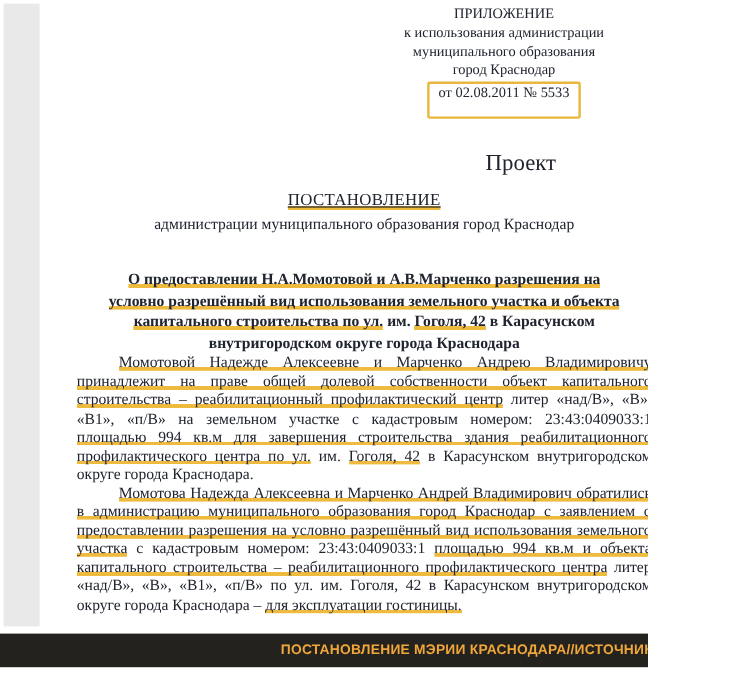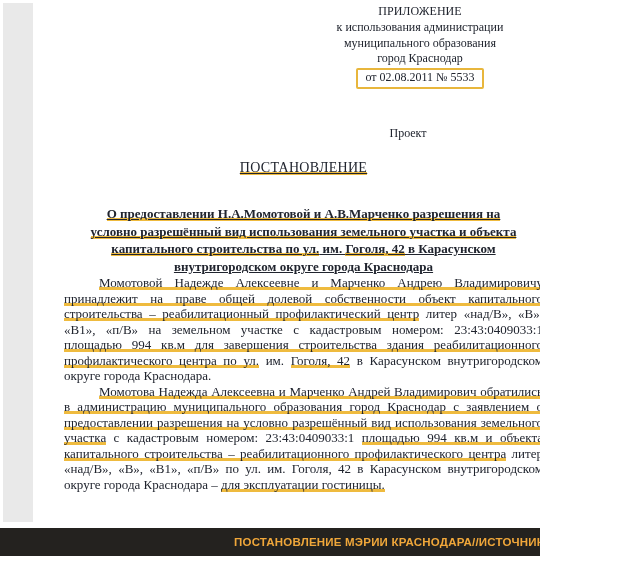--- a/index.html
+++ b/index.html
@@ -5,29 +5,29 @@
   html,body{margin:0;padding:0;background:#ffffff;}
   .screen{position:relative;width:540px;height:561px;background:#ffffff;overflow:hidden;
           font-family:"Liberation Serif",serif;color:#20242e;}
   .strip{position:absolute;top:3px;height:519px;background:#e9e9e9;}
   .strip.left{left:3px;width:30px;}
   .strip.right{left:558px;width:54px;}
 
   .appendix{position:absolute;left:327px;top:4px;width:186px;text-align:center;
             font-size:12px;line-height:15.8px;}
   .date-box{display:inline-block;border:2px solid #e8b63c;border-radius:2px;
-            padding:0 7px 1px 7px;margin-top:1px;}
+            padding:0 7px 11px 7px;margin-top:1px;}
 
-  .project{position:absolute;left:318px;top:126px;width:180px;text-align:center;font-size:12px;}
+  .project{position:absolute;left:344px;top:126px;width:180px;text-align:center;font-size:19px;}
 
   .content{position:absolute;left:64px;top:160px;width:479px;}
   .title{text-align:center;font-weight:normal;font-size:14px;letter-spacing:.3px;}
   .title .u{text-decoration:underline;}
   .subtitle{text-align:center;font-size:13px;margin-top:3px;}
-  .heading{margin-top:29px;font-weight:bold;font-size:13px;line-height:17.5px;text-align:center;text-decoration:underline;}
+  .heading{margin-top:29px;font-weight:bold;font-size:13px;line-height:17.5px;text-align:center;}
   .body-p{margin:0;text-align:justify;text-indent:35px;font-size:13px;line-height:15.5px;}
   .body-p:first-of-type{}
 
   .hl{background-image:linear-gradient(to top,rgba(238,183,52,.95) 0,rgba(238,183,52,.95) 3px,transparent 3px);
       -webkit-box-decoration-break:clone;box-decoration-break:clone;}
 
   .footer-bar{position:absolute;left:0;top:528px;width:620px;height:28px;background:#24221f;
               display:flex;align-items:center;justify-content:flex-end;box-sizing:border-box;
               padding-right:22px;font-family:"Liberation Sans",sans-serif;font-size:11.5px;
               font-weight:bold;letter-spacing:.2px;color:#f0a73a;white-space:pre;}
@@ -53,20 +53,21 @@
       <span>от 02.08.2011 № 5533</span>
     </div>
   </div>
 
   <div class="project">Проект</div>
 
   <div class="content">
     <div class="title">
       <span class="u hl">ПОСТАНОВЛЕНИЕ</span>
     </div>
+    <div class="subtitle">администрации муниципального образования город Краснодар</div>
 
     <div class="heading">
         <span class="line"><span class="hl">О предоставлении Н.А.Момотовой и А.В.Марченко разрешения на</span></span>
         <span class="line"><span class="hl">условно разрешённый вид использования земельного участка и объекта</span></span>
         <span class="line"><span class="hl">капитального строительства по ул.</span><span> им. </span><span class="hl">Гоголя, 42</span><span> в Карасунском</span></span>
         <span class="line"><span>внутригородском округе города Краснодара</span></span>
       </div>
 
     <p class="body-p"><span class="hl">Момотовой Надежде Алексеевне и Марченко Андрею Владимировичу принадлежит на праве общей долевой собственности объект капитального строительства – реабилитационный профилактический центр</span><span> литер «над/В», «В», «В1», «п/В» на земельном участке с кадастровым номером: 23:43:0409033:1 </span><span class="hl">площадью 994 кв.м для завершения строительства здания реабилитационного профилактического центра по ул.</span><span> им. </span><span class="hl">Гоголя, 42</span><span> в Карасунском внутригородском округе города Краснодара.</span></p>
     <p class="body-p"><span class="hl">Момотова Надежда Алексеевна и Марченко Андрей Владимирович обратились в администрацию муниципального образования город Краснодар с заявлением о предоставлении разрешения на условно разрешённый вид использования земельного участка</span><span> с кадастровым номером: 23:43:0409033:1 </span><span class="hl">площадью 994 кв.м и объекта капитального строительства – реабилитационного профилактического центра</span><span> литер «над/В», «В», «В1», «п/В» по ул. им. Гоголя, 42 в Карасунском внутригородском округе города Краснодара – </span><span class="hl">для эксплуатации гостиницы.</span></p>

